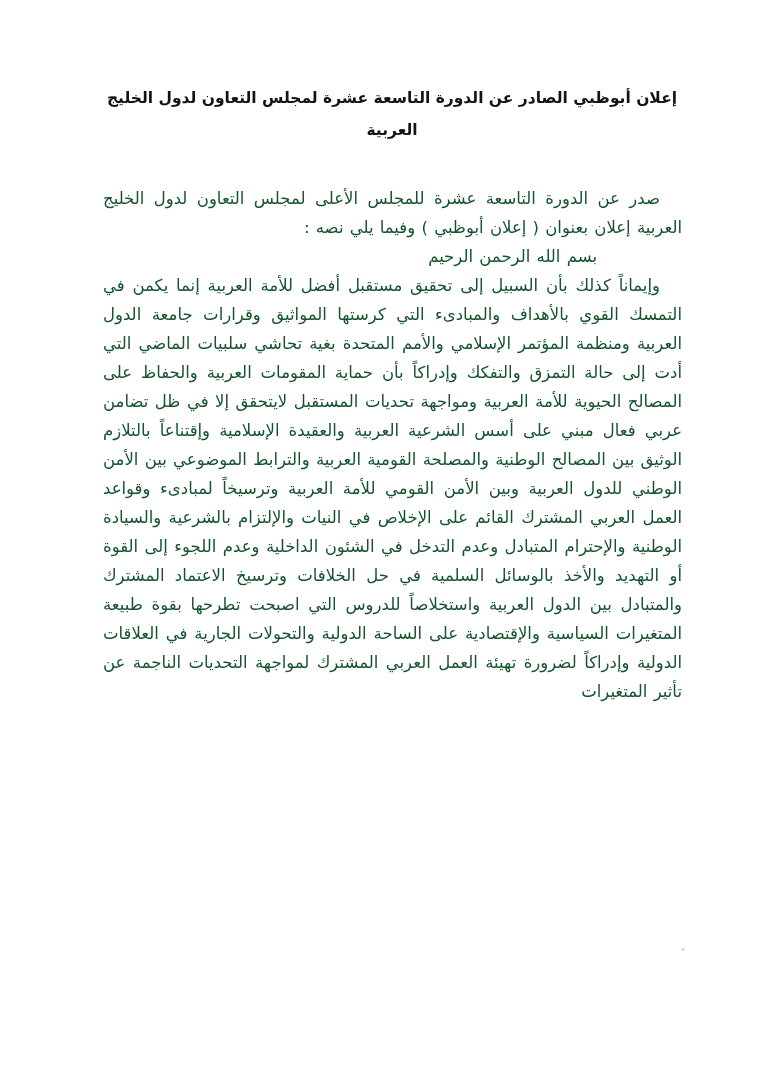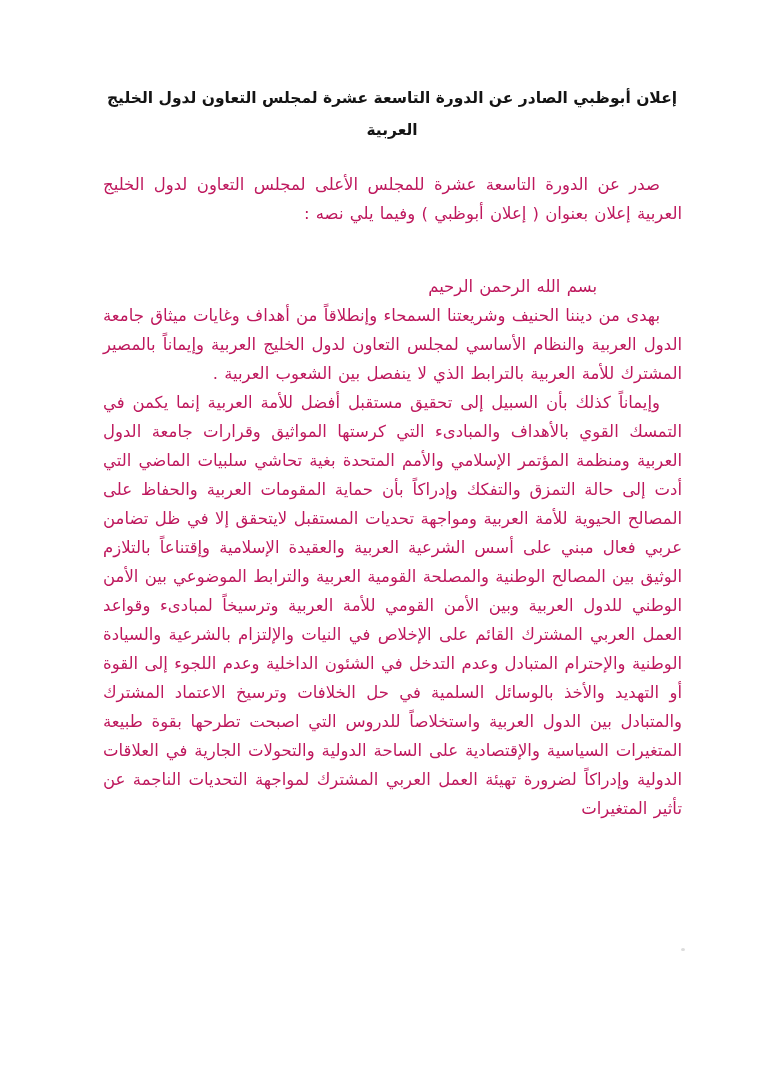--- a/index.html
+++ b/index.html
@@ -22,41 +22,40 @@
     text-align: center;
     font-weight: bold;
     font-size: 15.5px;
     line-height: 32px;
     color: #141414;
     letter-spacing: 0.2px;
   }
 
   .doc-body {
     position: absolute;
-    top: 170px;
+    top: 184px;
     right: 90px;
     left: 103px;
     direction: rtl;
     text-align: justify;
     font-size: 16.5px;
     line-height: 29px;
-    color: #be185d;
+    color: #14532d;
     word-spacing: 1px;
   }
 
   .doc-body p {
     margin: 0;
     padding: 0;
     text-indent: 22px;
   }
 
   .doc-body p.basmala {
     text-indent: 85px;
     text-align: right;
-    margin-top: 44px;
   }
 
   
   .speck {
     position: absolute;
     left: 681px;
     top: 948px;
     width: 4px;
     height: 3px;
     background: #dcdcdc;
@@ -68,19 +67,18 @@
 
 <div class="page">
 
   <div class="doc-title">
     <div>إعلان أبوظبي الصادر عن الدورة التاسعة عشرة لمجلس التعاون لدول الخليج العربية</div>
   </div>
 
   <div class="doc-body">
     <p>صدر عن الدورة التاسعة عشرة للمجلس الأعلى لمجلس التعاون لدول الخليج العربية إعلان بعنوان ( إعلان أبوظبي ) وفيما يلي نصه :</p>
     <p class="basmala">بسم الله الرحمن الرحيم</p>
-    <p>بهدى من ديننا الحنيف وشريعتنا السمحاء وإنطلاقاً من أهداف وغايات ميثاق جامعة الدول العربية والنظام الأساسي لمجلس التعاون لدول الخليج العربية وإيماناً بالمصير المشترك للأمة العربية بالترابط الذي لا ينفصل بين الشعوب العربية .</p>
     <p>وإيماناً كذلك بأن السبيل إلى تحقيق مستقبل أفضل للأمة العربية إنما يكمن في التمسك القوي بالأهداف والمبادىء التي كرستها المواثيق وقرارات جامعة الدول العربية ومنظمة المؤتمر الإسلامي والأمم المتحدة بغية تحاشي سلبيات الماضي التي أدت إلى حالة التمزق والتفكك وإدراكاً بأن حماية المقومات العربية والحفاظ على المصالح الحيوية للأمة العربية ومواجهة تحديات المستقبل لايتحقق إلا في ظل تضامن عربي فعال مبني على أسس الشرعية العربية والعقيدة الإسلامية وإقتناعاً بالتلازم الوثيق بين المصالح الوطنية والمصلحة القومية العربية والترابط الموضوعي بين الأمن الوطني للدول العربية وبين الأمن القومي للأمة العربية وترسيخاً لمبادىء وقواعد العمل العربي المشترك القائم على الإخلاص في النيات والإلتزام بالشرعية والسيادة الوطنية والإحترام المتبادل وعدم التدخل في الشئون الداخلية وعدم اللجوء إلى القوة أو التهديد والأخذ بالوسائل السلمية في حل الخلافات وترسيخ الاعتماد المشترك والمتبادل بين الدول العربية واستخلاصاً للدروس التي اصبحت تطرحها بقوة طبيعة المتغيرات السياسية والإقتصادية على الساحة الدولية والتحولات الجارية في العلاقات الدولية وإدراكاً لضرورة تهيئة العمل العربي المشترك لمواجهة التحديات الناجمة عن تأثير المتغيرات</p>
   </div>
 
   <div class="speck"></div>
 
 </div>
 
 </body></html>

